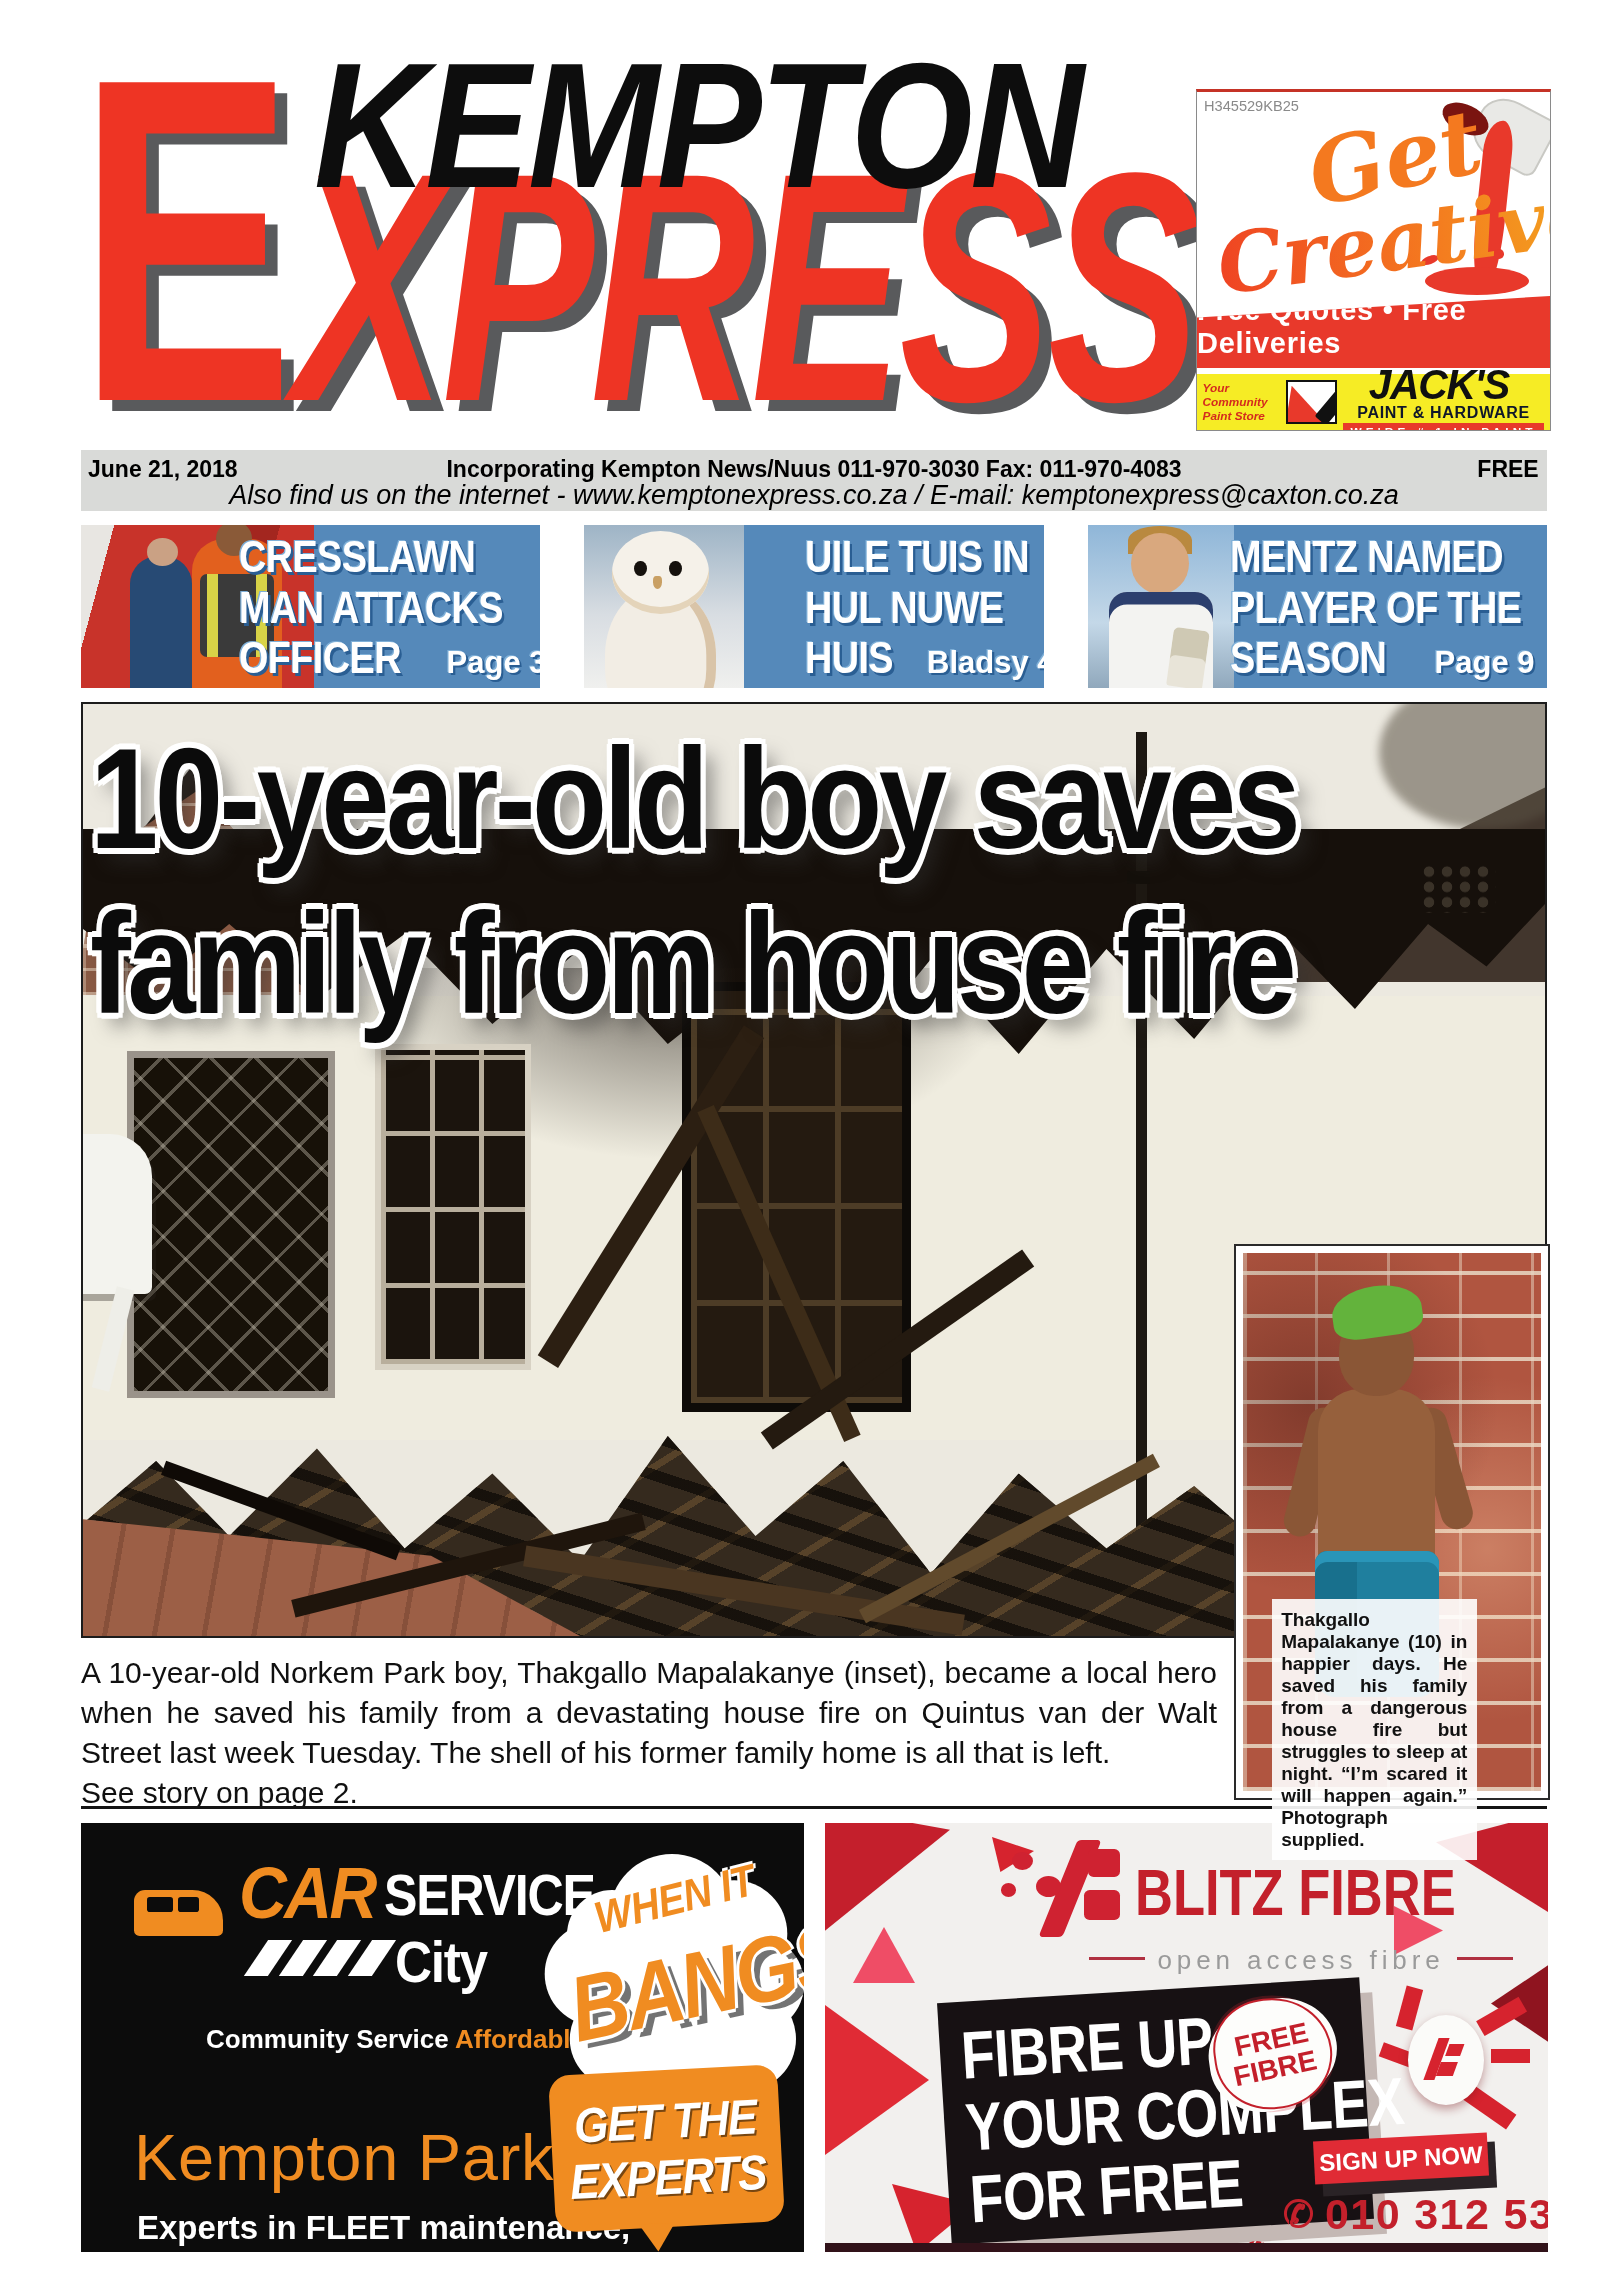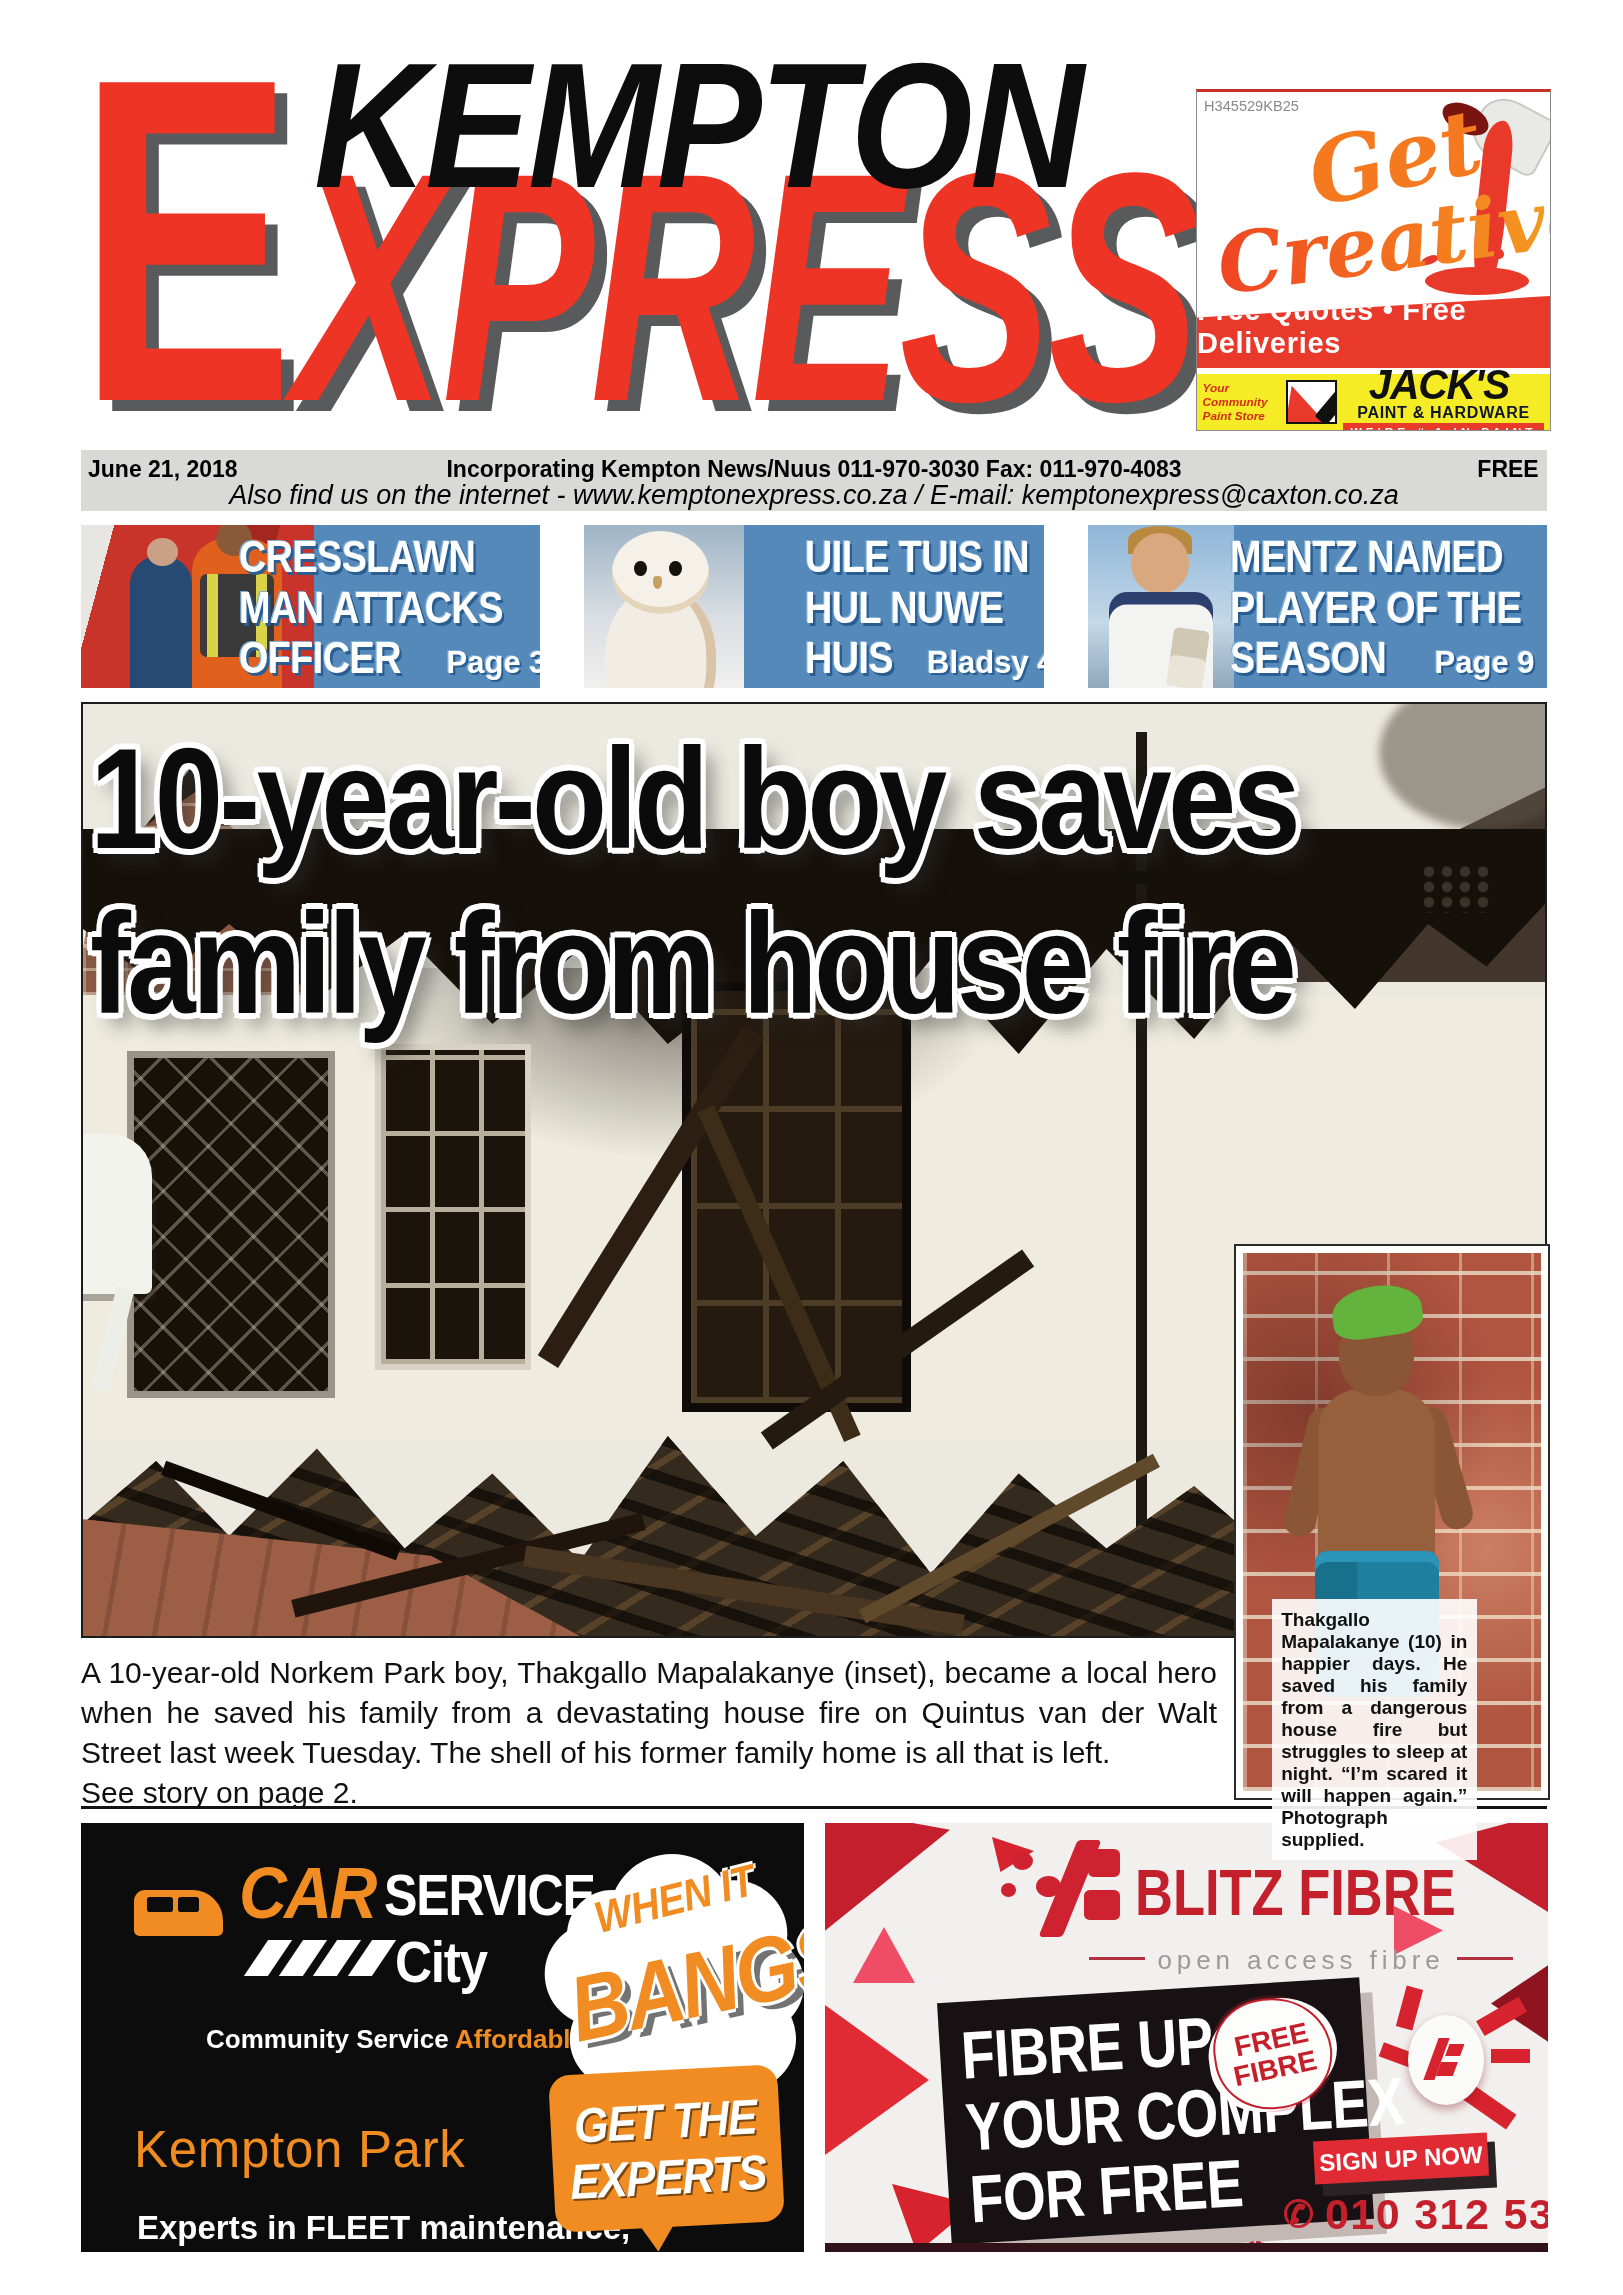--- a/index.html
+++ b/index.html
@@ -190,21 +190,21 @@
   .csc-car { position:absolute; left:53px; top:67px; width:89px; height:46px; background:#f08c21; border-radius:11px 30.5px 5.6px 5.6px; }
   .csc-car::before { content:""; position:absolute; left:12.5px; top:7px; width:26px; height:15.3px; background:#0c0c0c; border-radius:2.8px; }
   .csc-car::after { content:""; position:absolute; left:44px; top:7px; width:21px; height:15.3px; background:#0c0c0c; border-radius:2.8px; }
   .csc-word-car { position:absolute; left:158px; top:36px; color:#f08c21; font-weight:bold; font-style:italic; font-size:72px; line-height:69px; letter-spacing:-2.8px; transform:scaleX(.92); transform-origin:left; }
   .csc-word-service { position:absolute; left:303px; top:43px; color:#fff; font-weight:bold; font-size:57px; line-height:58px; letter-spacing:-1.4px; transform:scaleX(.88); transform-origin:left; }
   .csc-word-city { position:absolute; left:314px; top:106px; color:#fff; font-weight:bold; font-size:57px; letter-spacing:-1.4px; transform:scaleX(.9); transform-origin:left; }
   .csc-slashes { position:absolute; left:175px; top:117px; display:flex; gap:11px; }
   .csc-slashes i { width:23.6px; height:36px; background:#fff; transform:skewX(-34deg); }
   .csc-afford { position:absolute; left:125px; top:201px; font-weight:bold; font-size:26px; color:#fff; }
   .csc-afford em { color:#f08c21; font-style:normal; }
-  .csc-branch { position:absolute; left:53px; top:297px; color:#f08c21; font-size:51px; letter-spacing:0.7px; }
+  .csc-branch { position:absolute; left:53px; top:297px; color:#f08c21; font-size:65px; letter-spacing:0.7px; }
   .csc-exp1 { position:absolute; left:56px; top:386px; color:#fff; font-weight:bold; font-size:33px; }
   .cloud { position:absolute; left:486px; top:67px; width:90px; height:90px; background:#fff; border-radius:50%;
     box-shadow:60px -18px 0 18px #fff, 122px -1.4px 0 8.3px #fff, 23.6px 51px 0 23.6px #fff,
       94px 58px 0 21px #fff, -15.3px 39px 0 7px #fff, 143px 49px 0 4.2px #fff,
       67px 104px 0 18px #fff, 7px 104px 0 4.2px #fff, 132px 104px 0 7px #fff; }
   .bang-when { position:absolute; left:503px; top:51px; color:#f08c21; font-weight:bold; font-style:italic;
     font-size:44px; transform:rotate(-14deg) scaleX(.9); letter-spacing:-0.7px;
     text-shadow:2.8px 0 0 #fff,-2.8px 0 0 #fff,0 2.8px 0 #fff,0 -2.8px 0 #fff; }
   .bang-bangs { position:absolute; left:466px; top:104px; color:#f08c21; font-weight:bold; font-style:italic;
     font-size:92px; transform:rotate(-12deg) scaleX(.88); letter-spacing:-2.8px;

